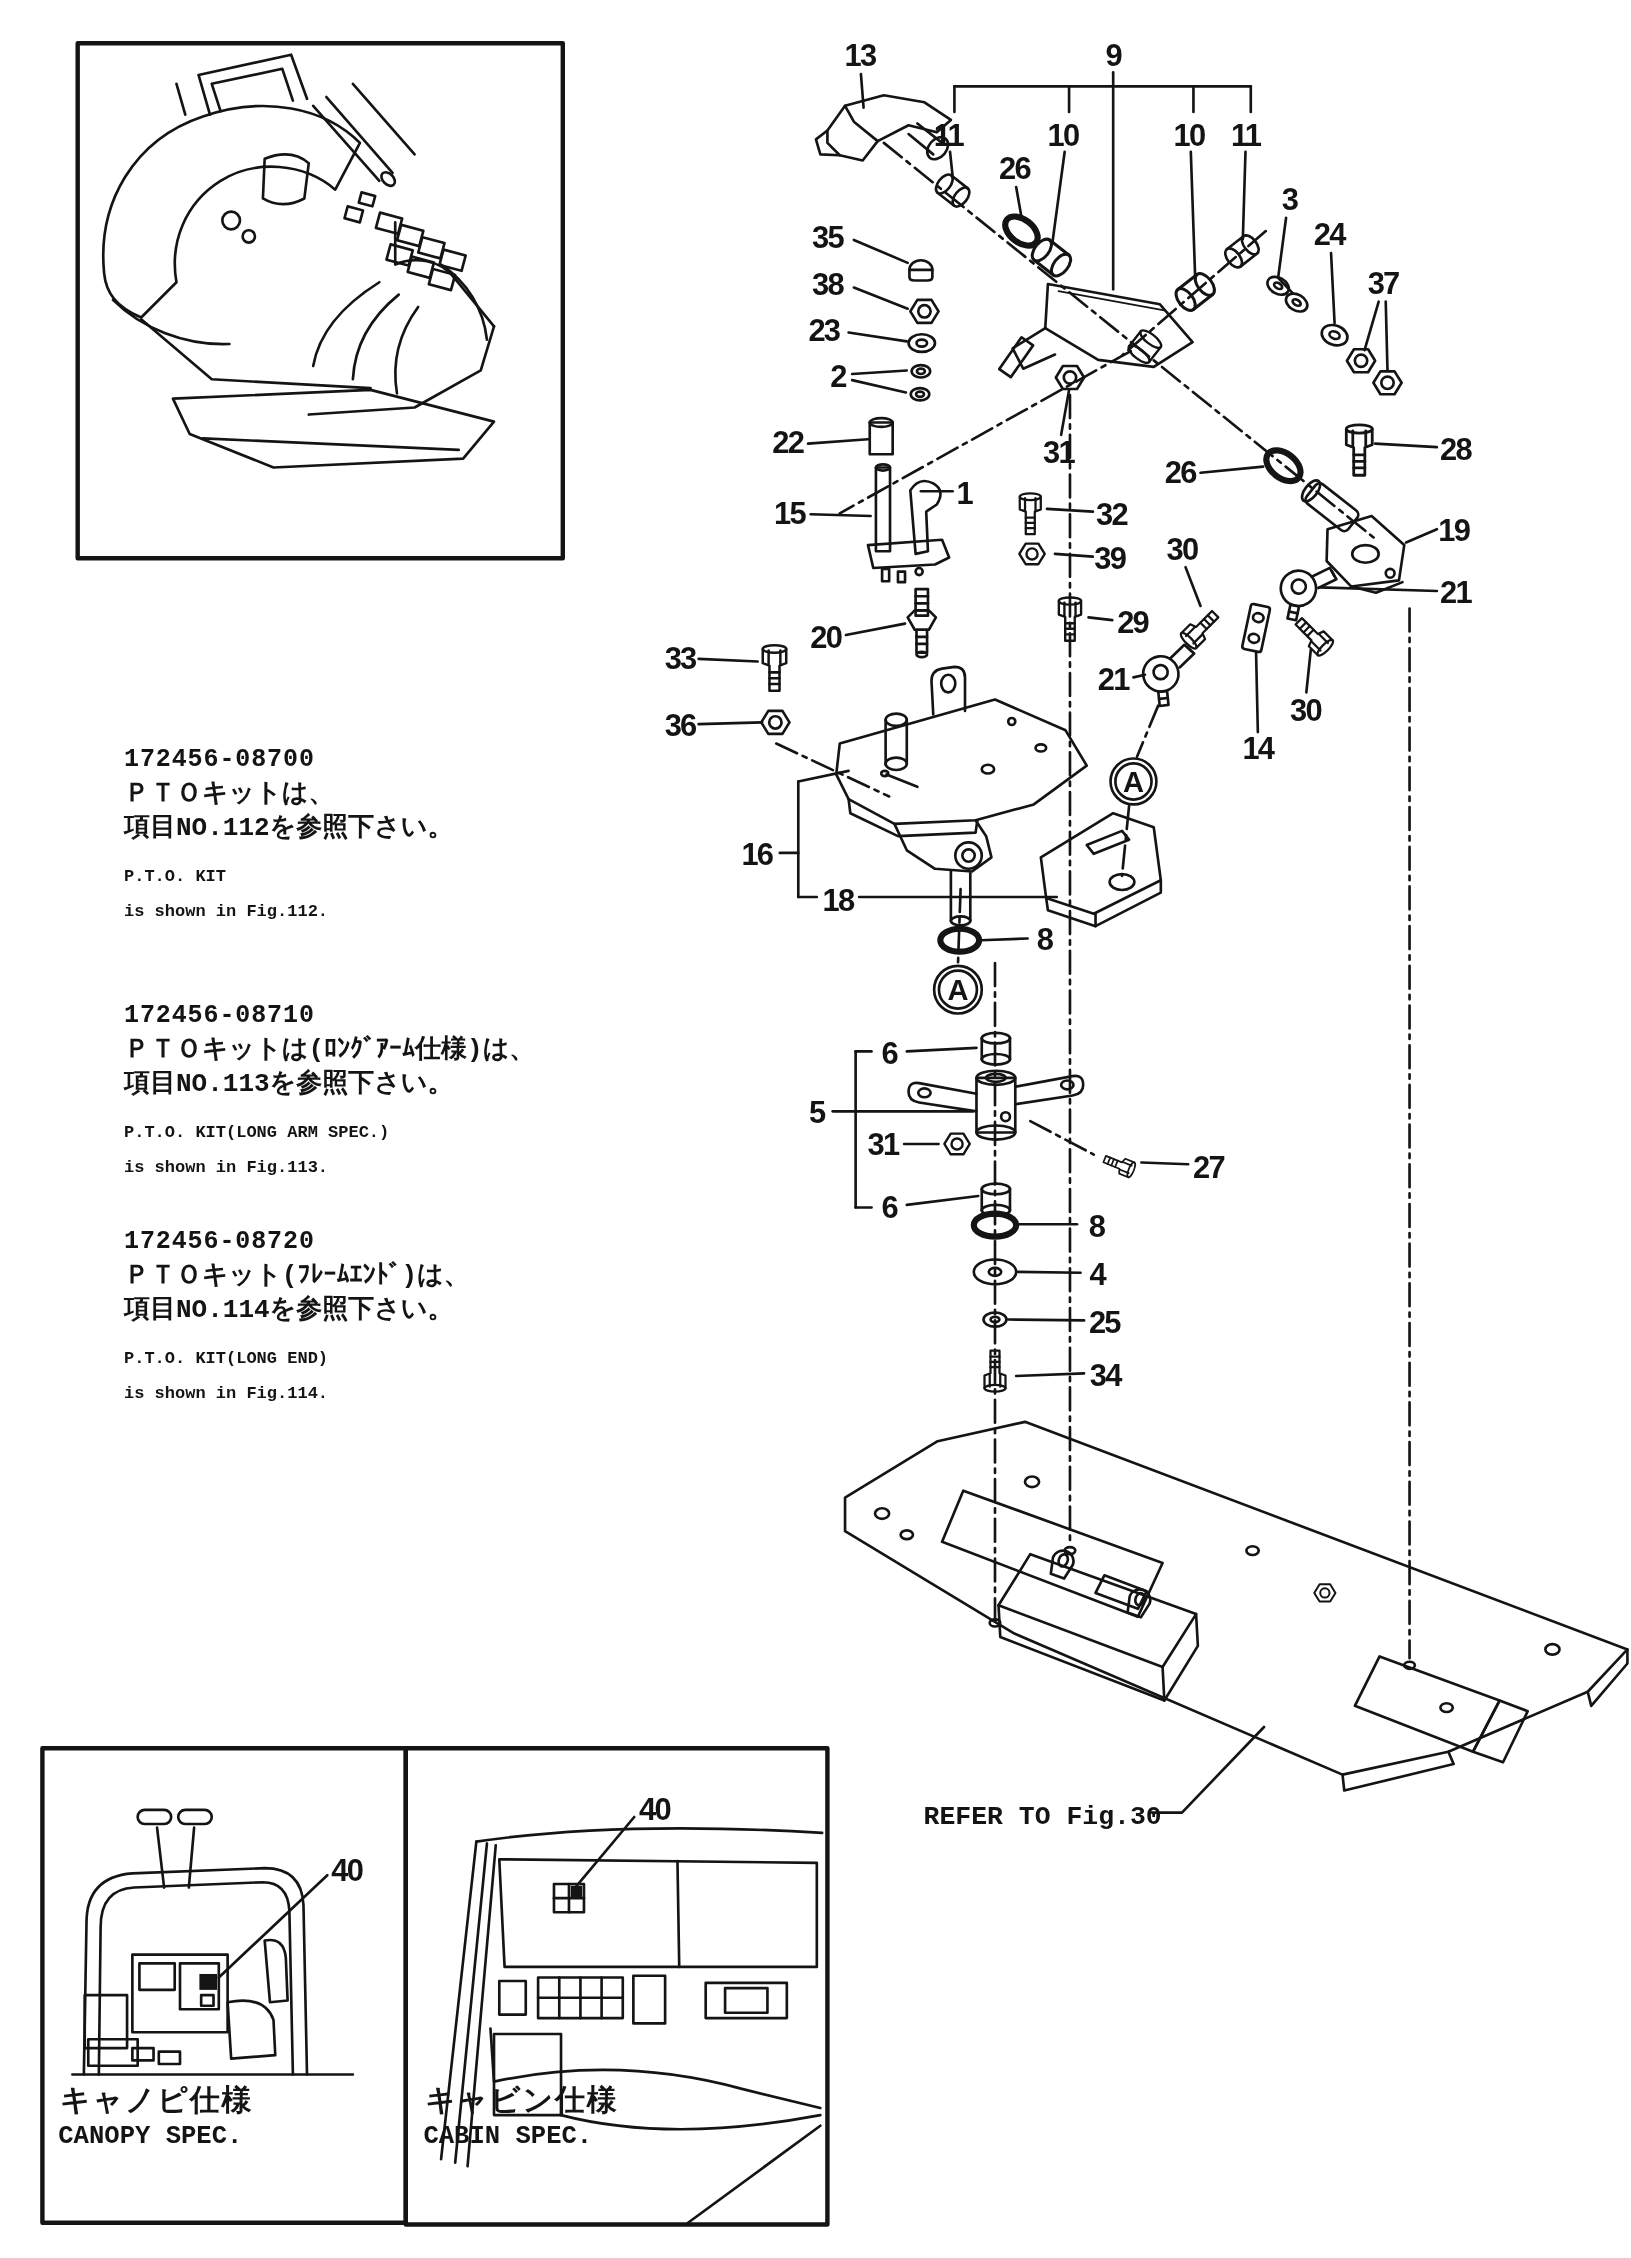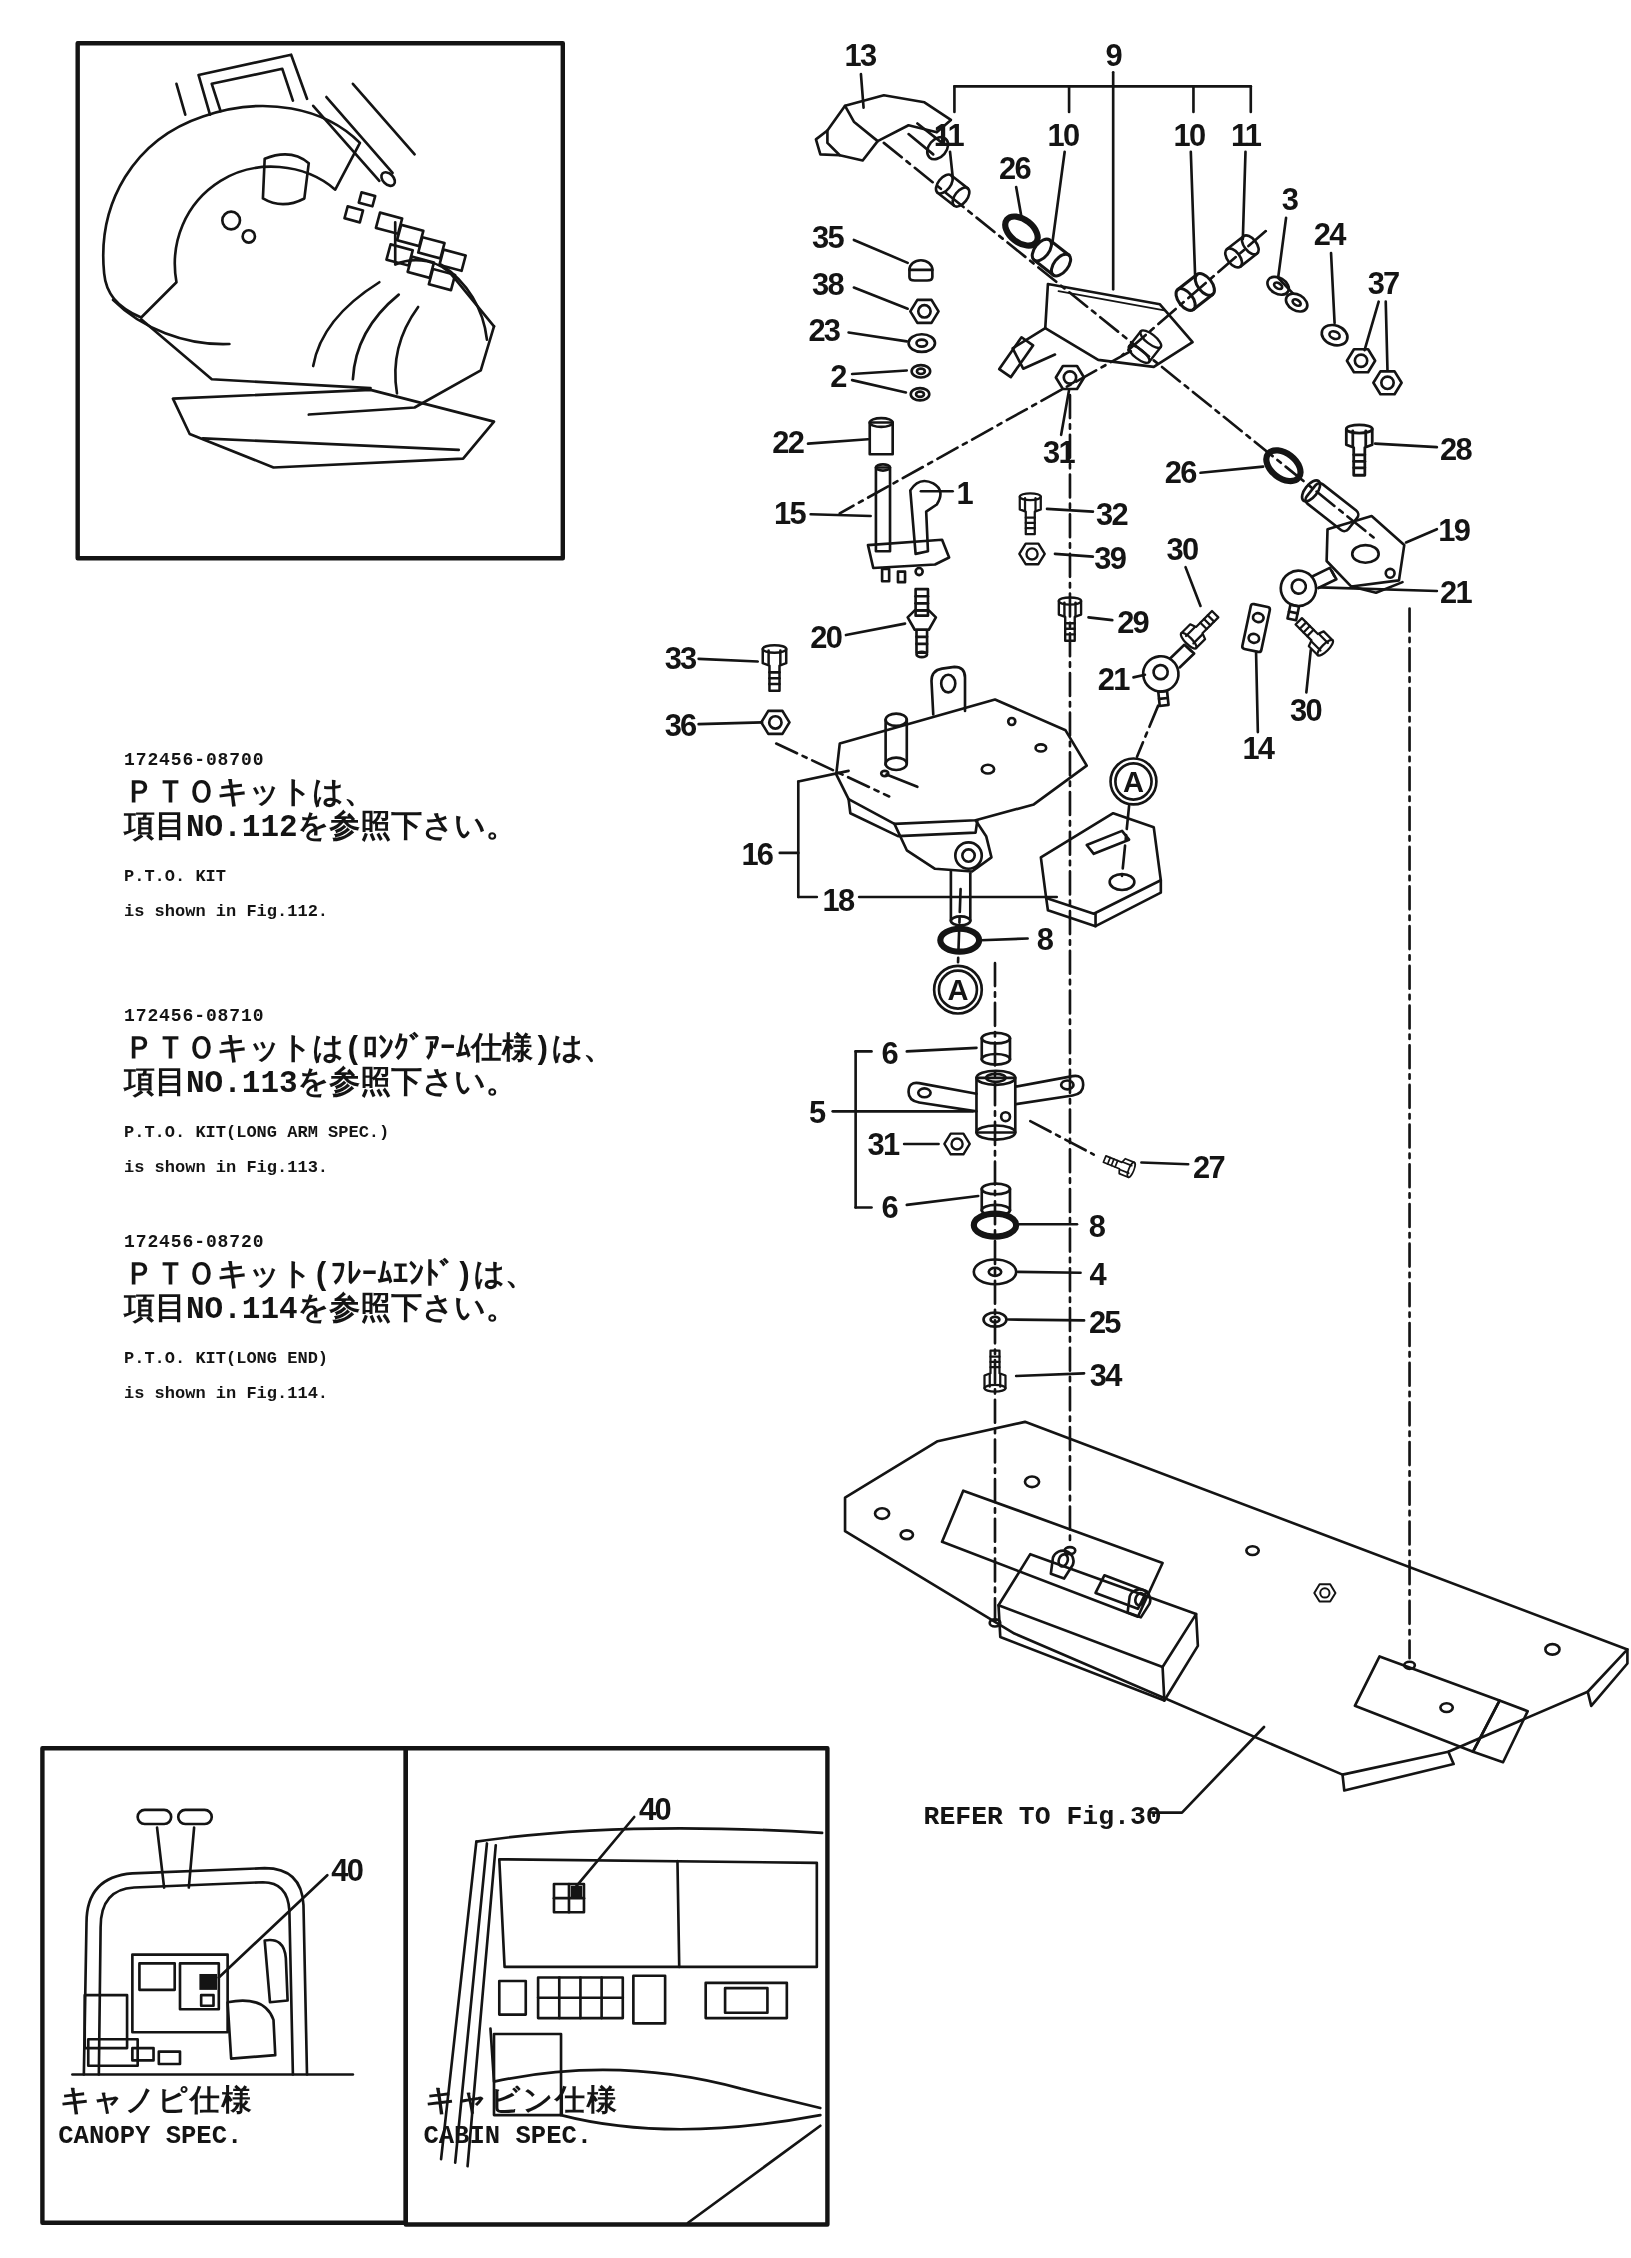--- a/index.html
+++ b/index.html
@@ -13,22 +13,22 @@
   svg .border{stroke-width:5;}
   svg .dashdot{stroke-width:2.6;stroke-dasharray:26 7 5 7;}
   svg .dark{fill:#141414;stroke:none;}
   svg text{stroke:none;fill:#141414;}
   .callout{font:700 35px "Liberation Sans","DejaVu Sans",sans-serif;letter-spacing:-2px;text-anchor:middle;}
   .amark{font:700 33px "Liberation Sans","DejaVu Sans",sans-serif;text-anchor:middle;}
   .boxjp{font:700 34px "Liberation Sans","DejaVu Sans",sans-serif;letter-spacing:2px;}
   .boxen{font:700 29px "Liberation Mono","DejaVu Sans Mono",monospace;}
   .refer{font:700 30px "Liberation Mono","DejaVu Sans Mono",monospace;}
   .note{position:absolute;font-family:"Liberation Mono","DejaVu Sans Mono",monospace;font-weight:700;}
-  .note .pn{font-size:18px;line-height:34px;letter-spacing:0.9px;}
-  .note .jp{font-size:31px;line-height:34px;}
+  .note .pn{font-size:25px;line-height:34px;letter-spacing:0.9px;}
+  .note .jp{font-size:26px;line-height:34px;}
   .note .eng{margin-top:14px;}
   .note .en{font-size:17px;line-height:35px;}
 </style>
 </head>
 <body>
 
 <div class="page">
 
 <svg class="art" width="1631" height="2258" viewBox="0 0 1849 2560">
   <defs>

